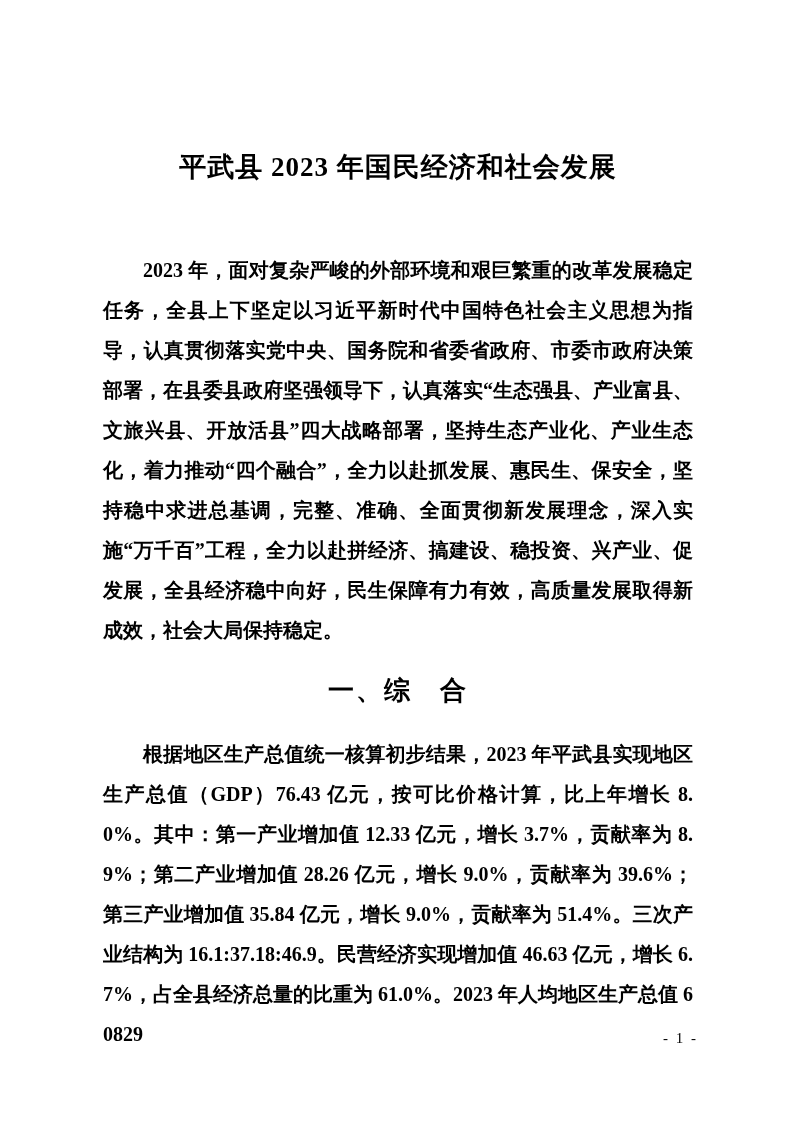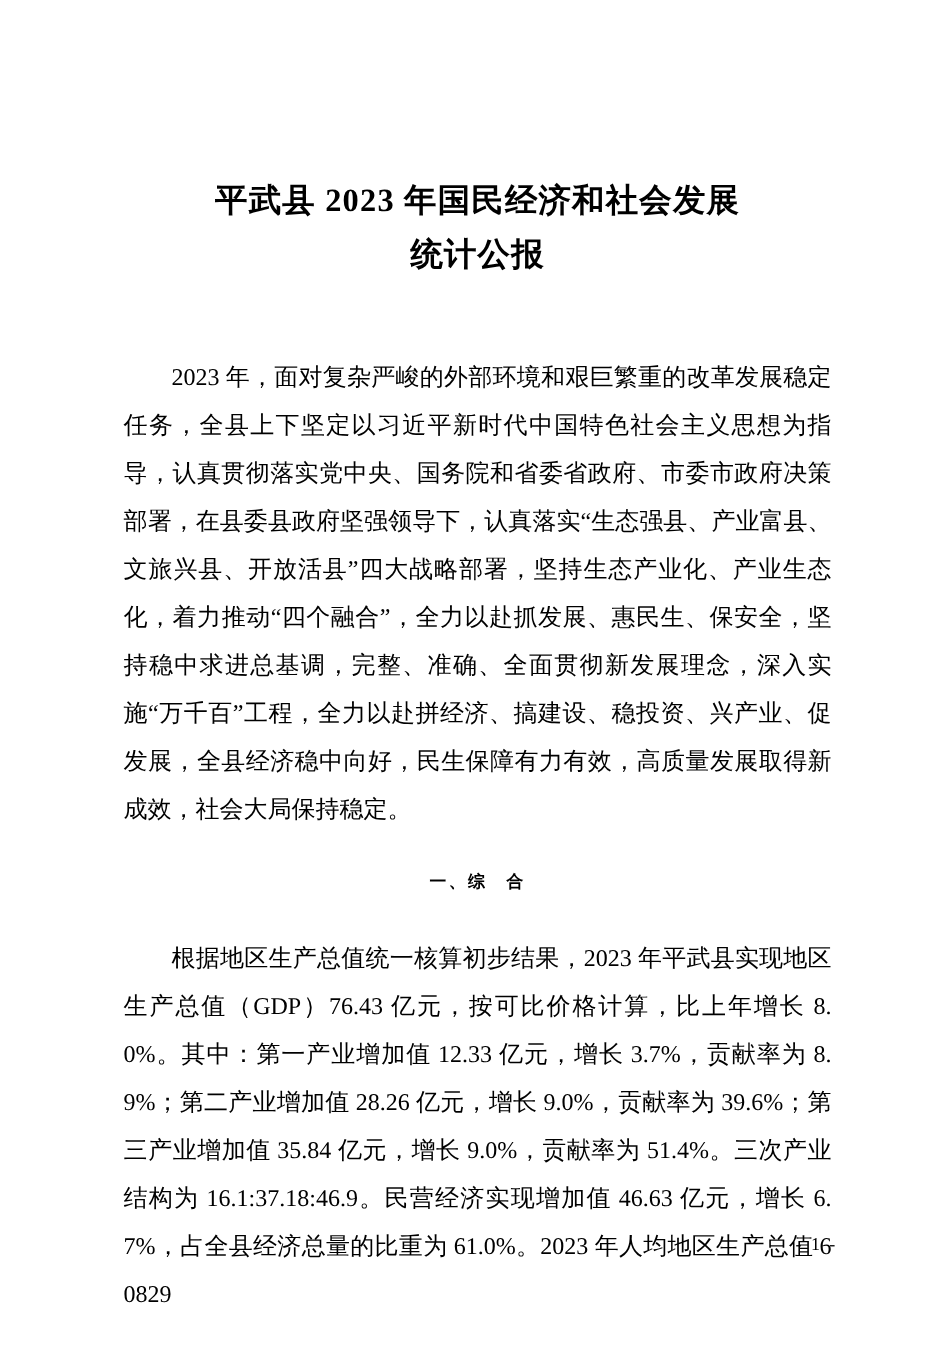--- a/index.html
+++ b/index.html
@@ -34,29 +34,30 @@
     }
     .body-para {
       margin: 0;
       font-size: 20px;
       line-height: 40px;
       text-align: justify;
       text-justify: inter-ideograph;
       text-indent: 2em;
       color: #000000;
       word-break: break-all;
+      font-weight: bold;
     }
     .intro-para {
       margin-top: 60px;
     }
     .section-heading {
       margin: 26px 0 28px 0;
       padding: 0;
       text-align: center;
-      font-size: 14px;
+      font-size: 26px;
       font-weight: bold;
       letter-spacing: 2px;
       line-height: 30px;
       color: #000000;
     }
     .page-number {
       position: absolute;
       top: 1030px;
       right: 95px;
       font-size: 15px;
@@ -64,21 +65,20 @@
       color: #000000;
     }
   </style>
 </head>
 <body>
 
 <div class="page">
 
   <h1 class="doc-title">
     <span class="title-line">平武县 2023 年国民经济和社会发展</span>
-    <span class="title-line">统计公报</span>
   </h1>
 
   <p class="body-para intro-para">2023 年，面对复杂严峻的外部环境和艰巨繁重的改革发展稳定任务，全县上下坚定以习近平新时代中国特色社会主义思想为指导，认真贯彻落实党中央、国务院和省委省政府、市委市政府决策部署，在县委县政府坚强领导下，认真落实“生态强县、产业富县、文旅兴县、开放活县”四大战略部署，坚持生态产业化、产业生态化，着力推动“四个融合”，全力以赴抓发展、惠民生、保安全，坚持稳中求进总基调，完整、准确、全面贯彻新发展理念，深入实施“万千百”工程，全力以赴拼经济、搞建设、稳投资、兴产业、促发展，全县经济稳中向好，民生保障有力有效，高质量发展取得新成效，社会大局保持稳定。</p>
 
   <h2 class="section-heading">一、综　合</h2>
 
   <p class="body-para">根据地区生产总值统一核算初步结果，2023 年平武县实现地区生产总值（GDP）76.43 亿元，按可比价格计算，比上年增长 8.0%。其中：第一产业增加值 12.33 亿元，增长 3.7%，贡献率为 8.9%；第二产业增加值 28.26 亿元，增长 9.0%，贡献率为 39.6%；第三产业增加值 35.84 亿元，增长 9.0%，贡献率为 51.4%。三次产业结构为 16.1:37.18:46.9。民营经济实现增加值 46.63 亿元，增长 6.7%，占全县经济总量的比重为 61.0%。2023 年人均地区生产总值 60829</p>
 
   <div class="page-number">- 1 -</div>
 

